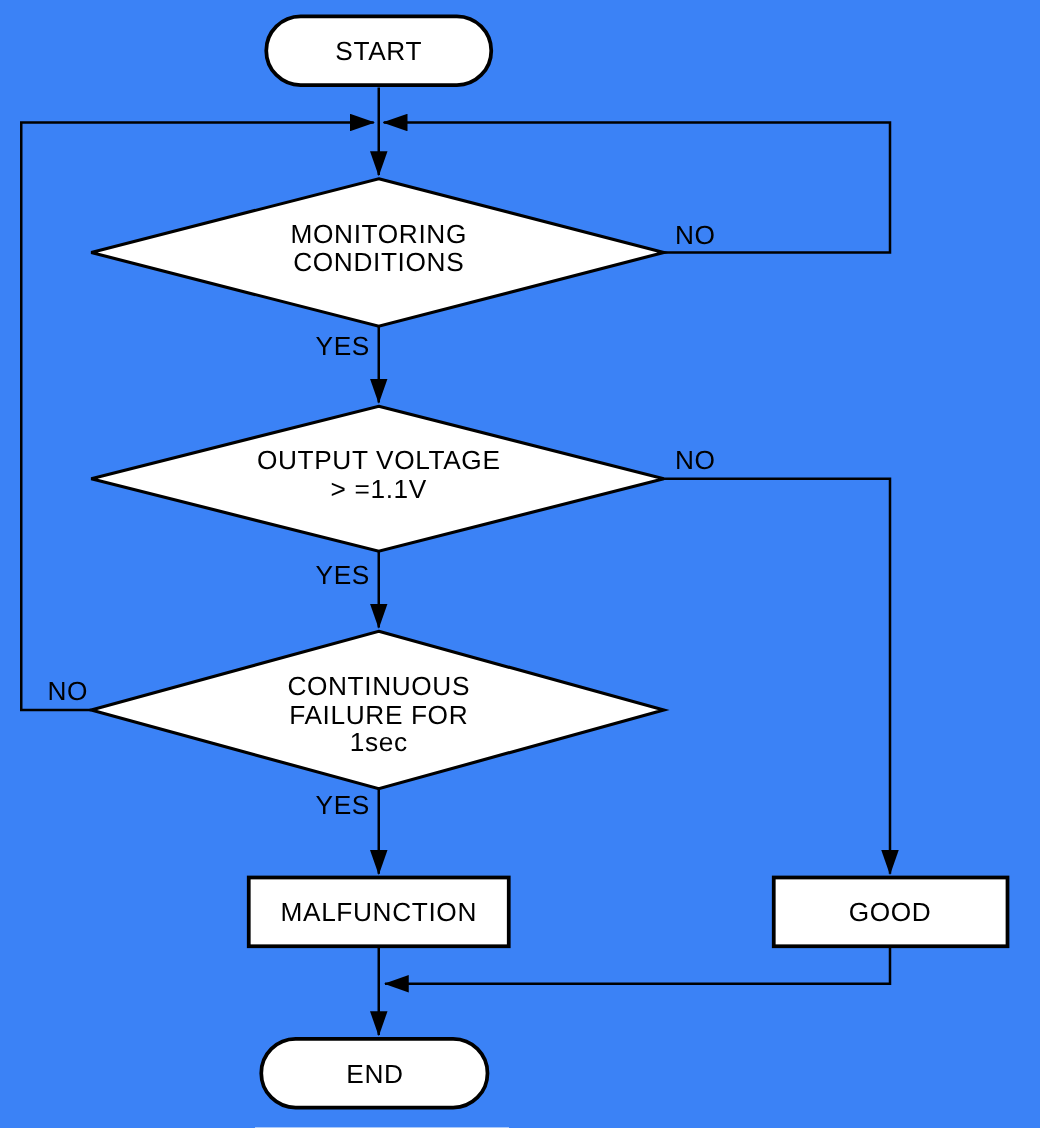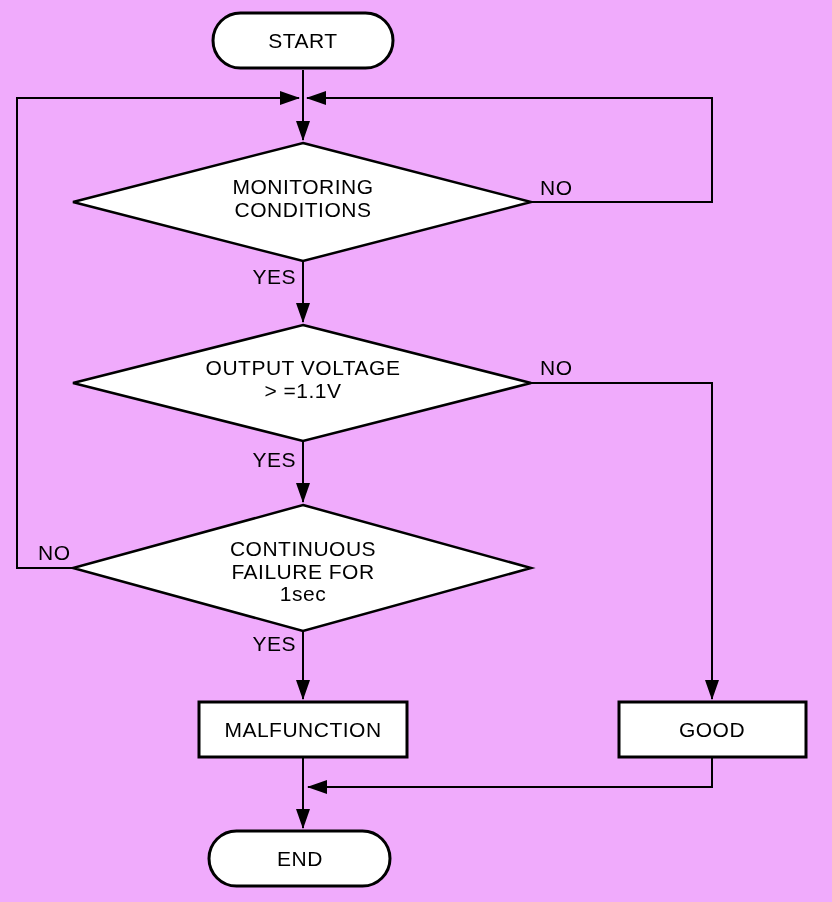--- a/index.html
+++ b/index.html
@@ -3,21 +3,21 @@
 <meta charset="utf-8">
 <style>
   html, body {
     margin: 0;
     padding: 0;
     background: #ffffff;
   }
   .page {
     width: 832px;
     height: 902px;
-    background: #f0abfc;
+    background: #3b82f6;
     position: relative;
   }
   svg {
     display: block;
   }
   .shape {
     fill: #ffffff;
     stroke: #000000;
   }
   .shape-thick {

